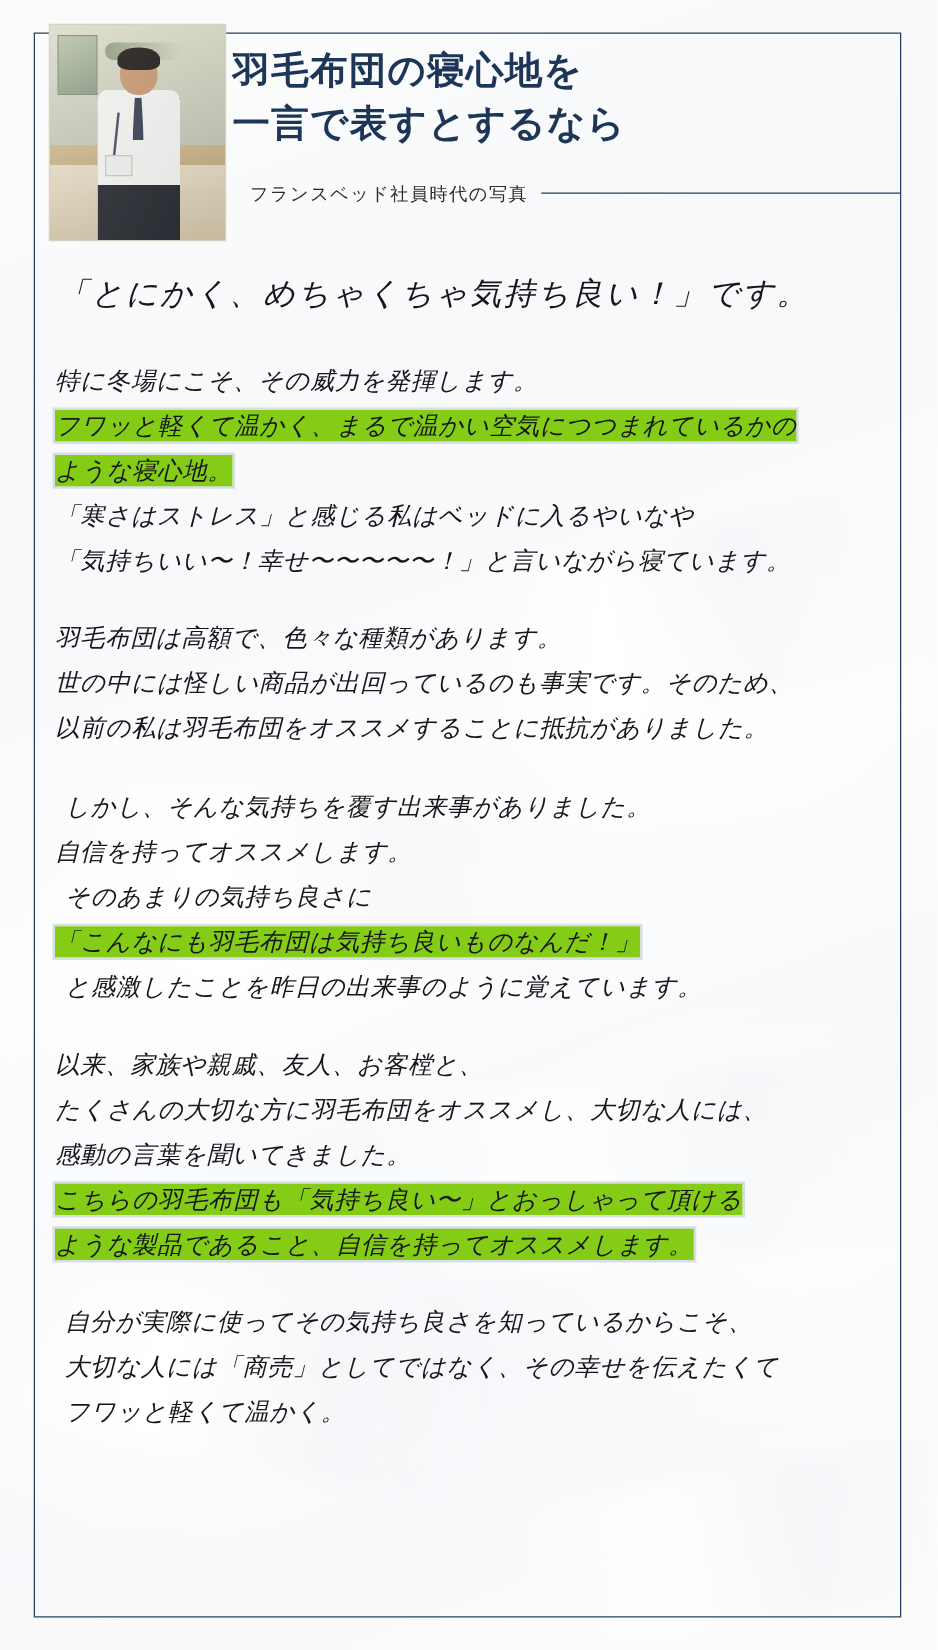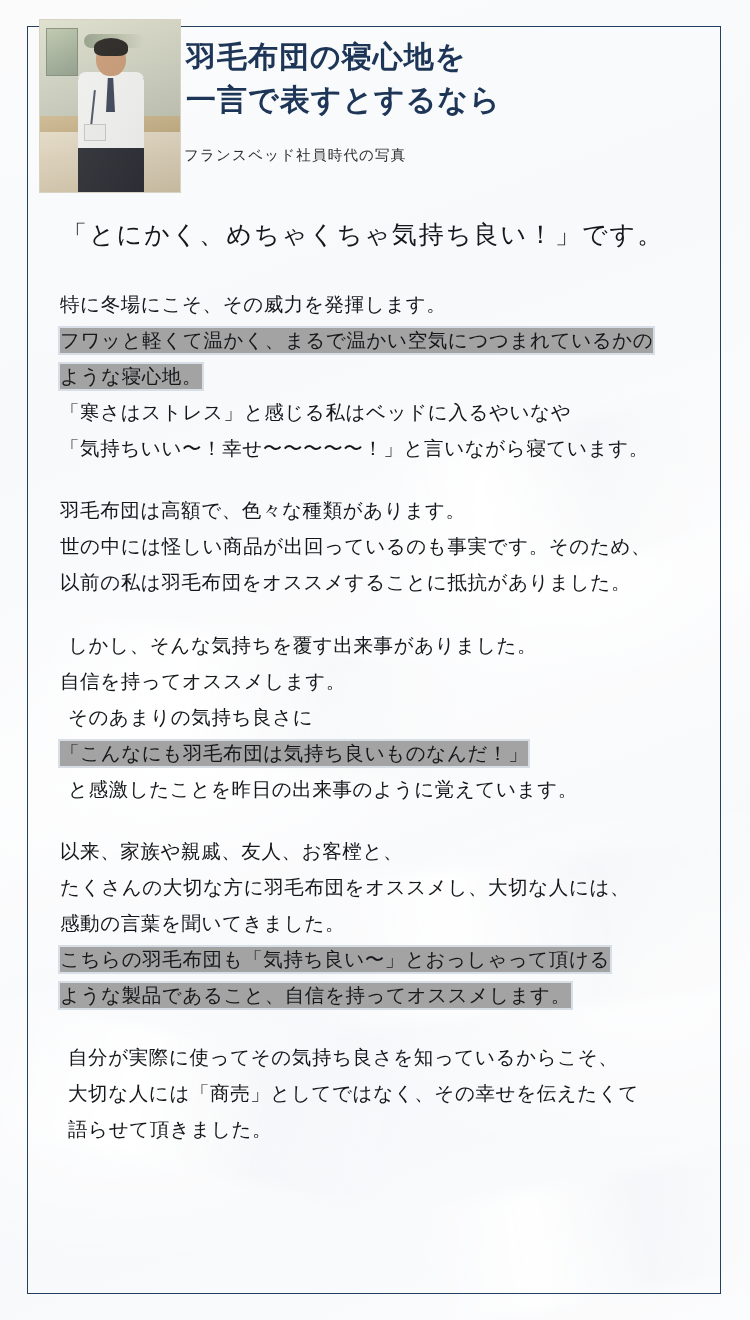--- a/index.html
+++ b/index.html
@@ -141,46 +141,46 @@
     font-family: "DejaVu Serif", "Liberation Serif", serif;
     font-weight: bold;
     color: #1d3557;
     font-size: 30px;
     letter-spacing: 1px;
     line-height: 1.42;
     white-space: nowrap;
   }
   .caption-row {
     position: absolute;
-    left: 184px; top: 146px;
+    left: 200px; top: 146px;
     width: 520px;
     display: flex;
-    align-items: flex-start;
-    flex-direction: column;
+    align-items: center;
   }
   .caption {
     font-family: "DejaVu Sans", "Liberation Sans", sans-serif;
     font-size: 14.5px;
     color: #2b2b2b;
     letter-spacing: 1.2px;
     white-space: nowrap;
     padding-right: 10px;
   }
   .caption-rule {
     flex: 1;
     height: 1px;
     background: #24405f;
     margin-bottom: 2px;
   }
 
   
   .body-copy {
     position: absolute;
-    left: 60px; top: 218px;
+    left: 44px; top: 218px;
     width: 670px;
+    font-style: italic;
   }
   .lead {
     font-family: "DejaVu Serif", "Liberation Serif", serif;
     font-size: 25px;
     letter-spacing: 2px;
     color: #15171a;
     margin: 0 0 36px 2px;
     white-space: nowrap;
   }
   .para {
@@ -189,21 +189,21 @@
   .ln {
     font-family: "DejaVu Serif", "Liberation Serif", serif;
     font-size: 19.5px;
     line-height: 1.85;
     letter-spacing: 0.6px;
     color: #15171a;
     white-space: nowrap;
   }
   .ln.indent { padding-left: 8px; }
   .hl {
-    background: #a3a3a3;
+    background: #84cc16;
     box-shadow: 0 0 0 2px #d8dee6;
     padding: 1px 0;
   }
 </style>
 </head>
 <body>
 
 <div class="bg-photo"></div>
 <div class="bg-fold f1"></div>
 <div class="bg-fold f2"></div>
@@ -268,16 +268,16 @@
       <div class="para">
         <div class="ln">以来、家族や親戚、友人、お客樘と、</div>
         <div class="ln">たくさんの大切な方に羽毛布団をオススメし、大切な人には、</div>
         <div class="ln">感動の言葉を聞いてきました。</div>
         <div class="ln"><span class="hl">こちらの羽毛布団も「気持ち良い〜」とおっしゃって頂ける</span></div>
         <div class="ln"><span class="hl">ような製品であること、自信を持ってオススメします。</span></div>
       </div>
       <div class="para">
         <div class="ln indent">自分が実際に使ってその気持ち良さを知っているからこそ、</div>
         <div class="ln indent">大切な人には「商売」としてではなく、その幸せを伝えたくて</div>
-        <div class="ln indent">語らせて頂きました。</div>
+        <div class="ln indent">フワッと軽くて温かく。</div>
       </div>
     </div>
 </div>
 
 </body></html>

